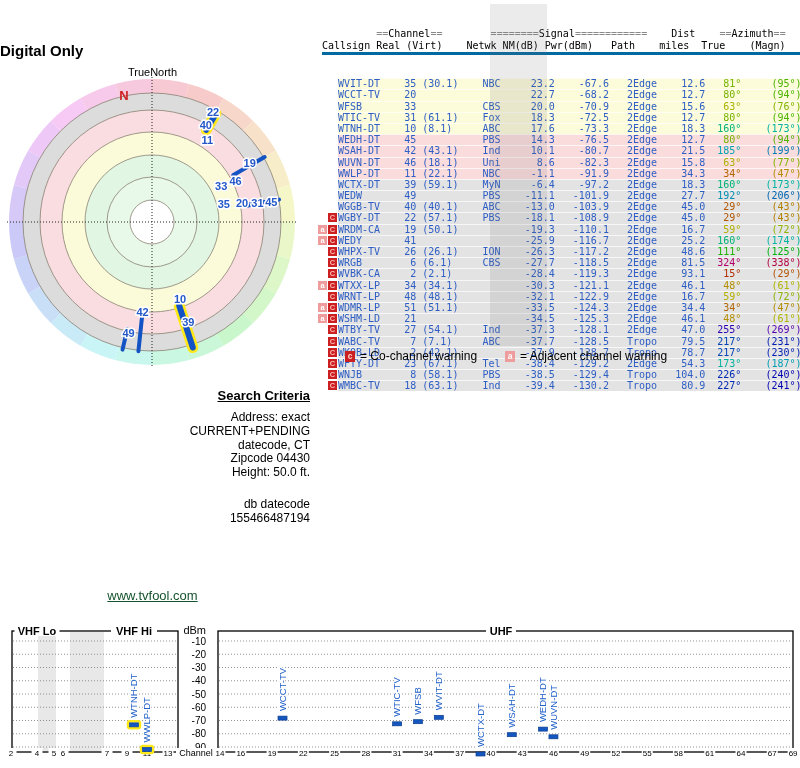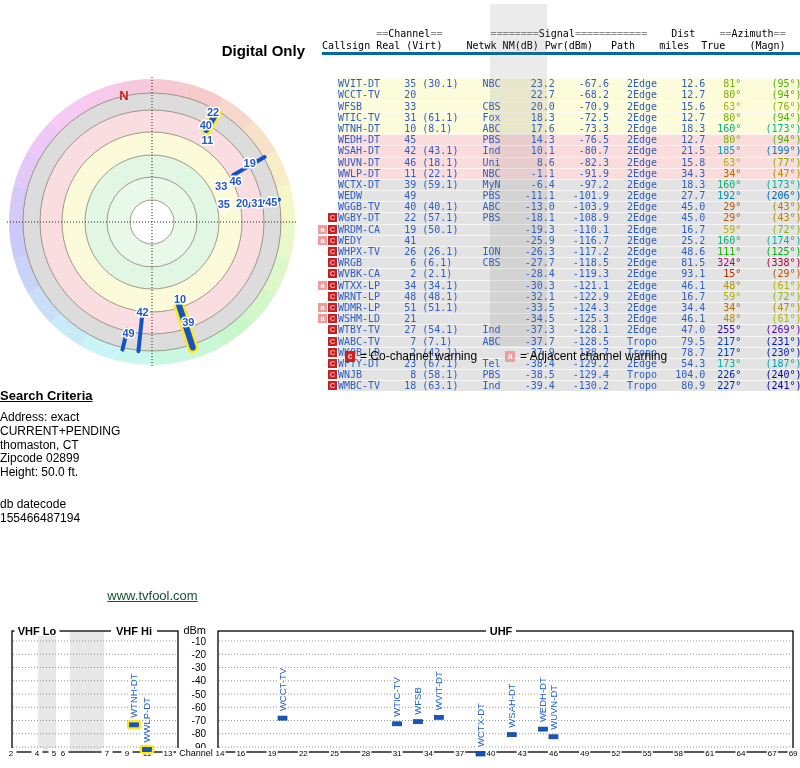--- a/index.html
+++ b/index.html
@@ -1,20 +1,20 @@
 <!DOCTYPE html>
 <html><head>
 <meta charset="utf-8">
 <style>
   html,body{margin:0;padding:0;background:#fff;}
   #page{position:relative;width:800px;height:768px;background:#fff;overflow:hidden;
         font-family:"Liberation Sans",sans-serif;color:#000;}
   .abs{position:absolute;}
   
-  #polar-title{top:42px;left:0;width:305px;text-align:right;font-size:15px;font-weight:bold;}
+  #polar-title{top:42px;left:0;width:305px;text-align:left;font-size:15px;font-weight:bold;}
   #polar-subtitle{top:66px;left:0;width:305px;text-align:center;font-size:11px;}
   
   #sig-table{left:322px;top:6px;font-family:"DejaVu Sans Mono",monospace;font-size:10px;line-height:11.2px;white-space:pre;}
   #tbl-header{border-bottom:3px solid #0369a1;padding-bottom:1px;color:#000;}
   #tbl-header .dim{color:#8a8a8a;}
   #tbl-rows{margin-top:1px;position:relative;padding-left:16px;}
   .trow{position:relative;height:11.2px;box-shadow:inset 0 1px 0 rgba(255,255,255,.7);}
   .tier-y{background:#fcfbda;}
   .tier-p{background:#fbdcdc;}
   .tier-g{background:#e3e3e3;}
@@ -26,21 +26,21 @@
   #nm-band{left:490px;top:4px;width:57px;height:342px;background:rgba(110,110,110,.14);pointer-events:none;}
   
   .legend{top:349px;display:flex;align-items:center;font-size:12px;}
   .legend .lbadge{display:inline-block;width:10px;height:11px;font-size:8.5px;font-weight:bold;text-align:center;
                   line-height:11px;margin-right:5px;font-family:"Liberation Sans",sans-serif;}
   #legend-co{left:345px;}
   #legend-adj{left:505px;}
   #legend-co .lbadge{background:#cc2020;color:#ffd2d2;}
   #legend-adj .lbadge{background:#ee9c9c;color:#fff;}
   
-  #search{top:388px;left:0;width:310px;text-align:left;}
+  #search{top:388px;left:0;width:310px;text-align:right;}
   #search-title{font-size:13px;font-weight:bold;text-decoration:underline;margin-bottom:8px;}
   .sline{font-size:12px;line-height:13.8px;}
   #search-block2{margin-top:18px;}
   
   #site-link-wrap{top:586px;left:0;width:305px;text-align:center;}
   #site-link{color:#14532d;text-decoration:underline;font-size:13px;cursor:pointer;}
   
   .plabel{font:bold 11px "Liberation Sans",sans-serif;fill:#2458c8;stroke:#fff;stroke-width:3px;paint-order:stroke;}
   .north{font:bold 13px "Liberation Sans",sans-serif;fill:#cc2222;}
   .dbmlab{font:10px "Liberation Sans",sans-serif;fill:#000;}
@@ -49,20 +49,21 @@
   .axlab{font:11px "Liberation Sans",sans-serif;fill:#000;}
   .chlab{font:9px "Liberation Sans",sans-serif;fill:#000;}
   .stlab{font:9.5px "Liberation Sans",sans-serif;fill:#2060c8;stroke:#fff;stroke-width:2.5px;paint-order:stroke;}
 </style>
 </head>
 <body>
 
 <div id="page">
 
   <div id="polar-title" class="abs">Digital Only</div>
+  <div id="polar-subtitle" class="abs">TrueNorth</div>
   <svg id="polar-svg" class="abs" style="left:0;top:30px;" width="310" height="350">
       <path d="M152,192 L152.0,49.0 A143,143 0 0 1 189.0,53.9 Z" fill="hsl(347.5,75%,88%)"></path>
       <path d="M152,192 L189.0,53.9 A143,143 0 0 1 223.5,68.2 Z" fill="hsl(2.5,75%,88%)"></path>
       <path d="M152,192 L223.5,68.2 A143,143 0 0 1 253.1,90.9 Z" fill="hsl(17.5,75%,88%)"></path>
       <path d="M152,192 L253.1,90.9 A143,143 0 0 1 275.8,120.5 Z" fill="hsl(32.5,75%,88%)"></path>
       <path d="M152,192 L275.8,120.5 A143,143 0 0 1 290.1,155.0 Z" fill="hsl(47.5,75%,88%)"></path>
       <path d="M152,192 L290.1,155.0 A143,143 0 0 1 295.0,192.0 Z" fill="hsl(62.5,75%,88%)"></path>
       <path d="M152,192 L295.0,192.0 A143,143 0 0 1 290.1,229.0 Z" fill="hsl(77.5,75%,88%)"></path>
       <path d="M152,192 L290.1,229.0 A143,143 0 0 1 275.8,263.5 Z" fill="hsl(92.5,75%,88%)"></path>
       <path d="M152,192 L275.8,263.5 A143,143 0 0 1 253.1,293.1 Z" fill="hsl(107.5,75%,88%)"></path>
@@ -135,22 +136,22 @@
   </div>
   <div id="legend-adj" class="abs legend">
     <span class="lbadge">a</span>
     <span>=  Adjacent channel warning</span>
   </div>
 
   <div id="search" class="abs">
     <div id="search-title">Search Criteria</div>
     <div class="sline">Address: exact</div>
     <div class="sline">CURRENT+PENDING</div>
-    <div class="sline">thomaston, CT</div>
-    <div class="sline">Zipcode 02899</div>
+    <div class="sline">datecode, CT</div>
+    <div class="sline">Zipcode 04430</div>
     <div class="sline">Height: 50.0 ft.</div>
     <div id="search-block2">
       <div class="sline">db datecode</div>
       <div class="sline">155466487194</div>
     </div>
   </div>
 
   <div id="site-link-wrap" class="abs">
     <span id="site-link">www.tvfool.com</span>
   </div>

